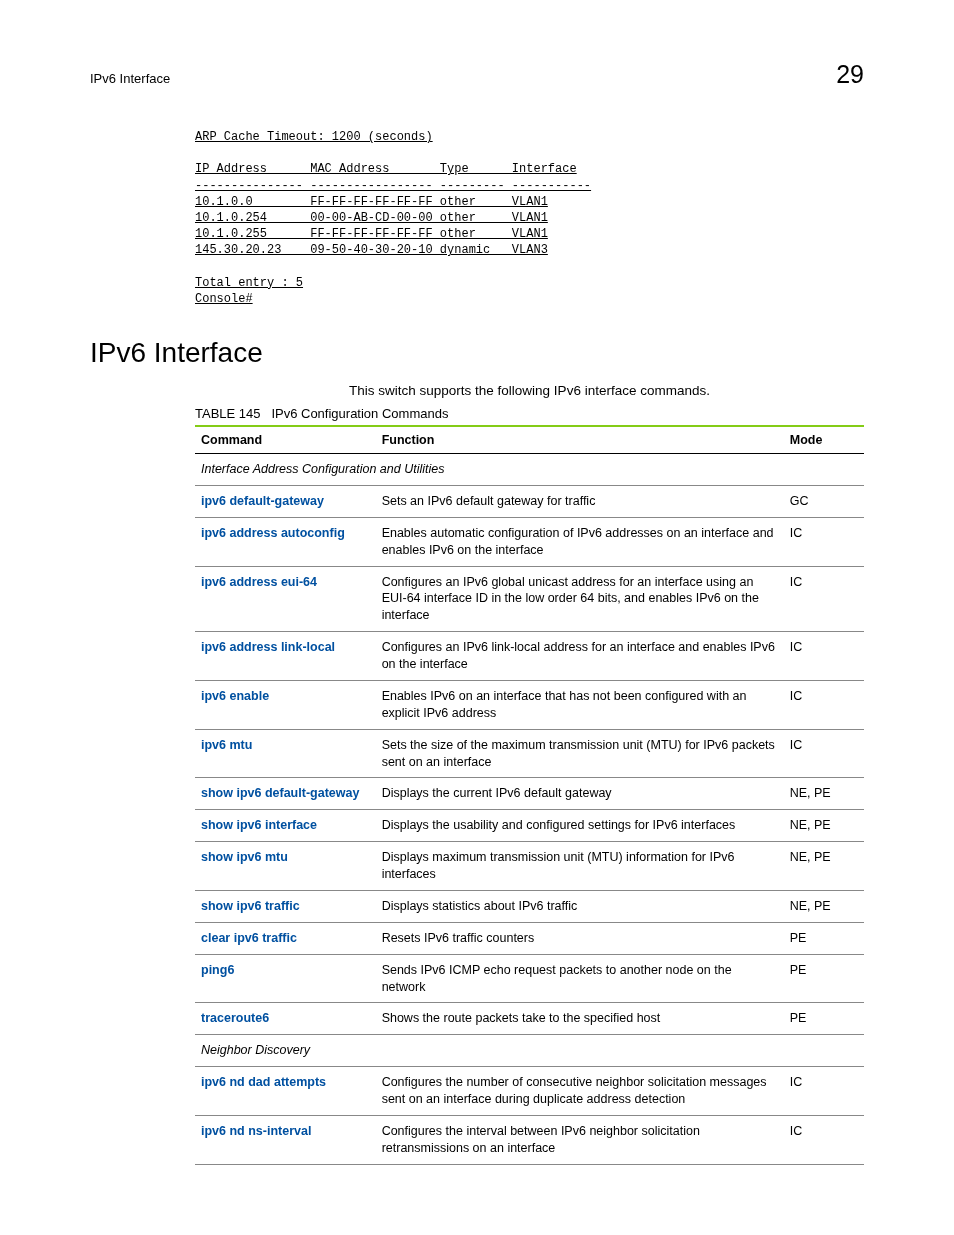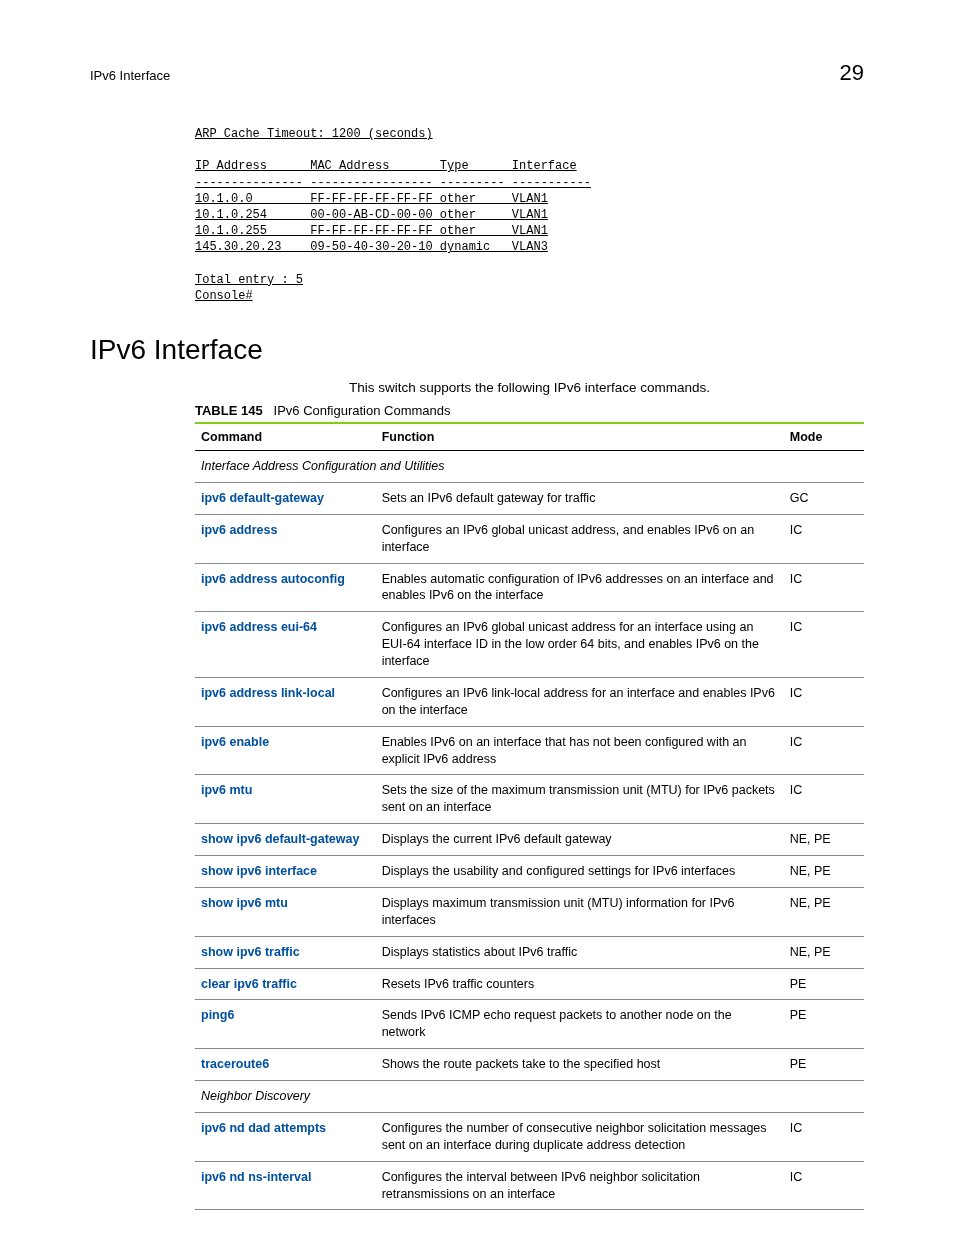--- a/index.html
+++ b/index.html
@@ -19,21 +19,21 @@
     display: flex;
     justify-content: space-between;
     align-items: baseline;
     margin-bottom: 40px;
   }
   .running-head .left {
     font-size: 13px;
   }
   .running-head .right {
     font-family: Arial, sans-serif;
-    font-size: 22px;
+    font-size: 25px;
     font-weight: 400;
   }
   .code-block {
     font-family: "Courier New", monospace;
     font-size: 12px;
     white-space: pre;
     margin-left: 105px;
     line-height: 1.35;
     margin-bottom: 30px;
     text-decoration: underline;
@@ -49,21 +49,21 @@
     font-size: 13.5px;
     margin-bottom: 8px;
     text-align: center;
   }
   .table-caption {
     margin-left: 105px;
     font-size: 13px;
     margin-bottom: 4px;
   }
   .table-caption .label {
-    font-weight: bold;
+    font-weight: normal;
   }
   table.cmd {
     margin-left: 105px;
     border-collapse: collapse;
     width: calc(100% - 105px);
     font-size: 12.5px;
   }
   table.cmd thead th {
     text-align: left;
     font-weight: bold;
@@ -130,25 +130,20 @@
     <tbody id="cmd-body">
     <tr class="section-row">
           <td colspan="3">Interface Address Configuration and Utilities</td>
         </tr>
         <tr>
           <td><span class="cmd-link">ipv6 default-gateway</span></td>
           <td>Sets an IPv6 default gateway for traffic</td>
           <td>GC</td>
         </tr>
         <tr>
-          <td><span class="cmd-link">ipv6 address</span></td>
-          <td>Configures an IPv6 global unicast address, and enables IPv6 on an interface</td>
-          <td>IC</td>
-        </tr>
-        <tr>
           <td><span class="cmd-link">ipv6 address autoconfig</span></td>
           <td>Enables automatic configuration of IPv6 addresses on an interface and enables IPv6 on the interface</td>
           <td>IC</td>
         </tr>
         <tr>
           <td><span class="cmd-link">ipv6 address eui-64</span></td>
           <td>Configures an IPv6 global unicast address for an interface using an EUI-64 interface ID in the low order 64 bits, and enables IPv6 on the interface</td>
           <td>IC</td>
         </tr>
         <tr>

